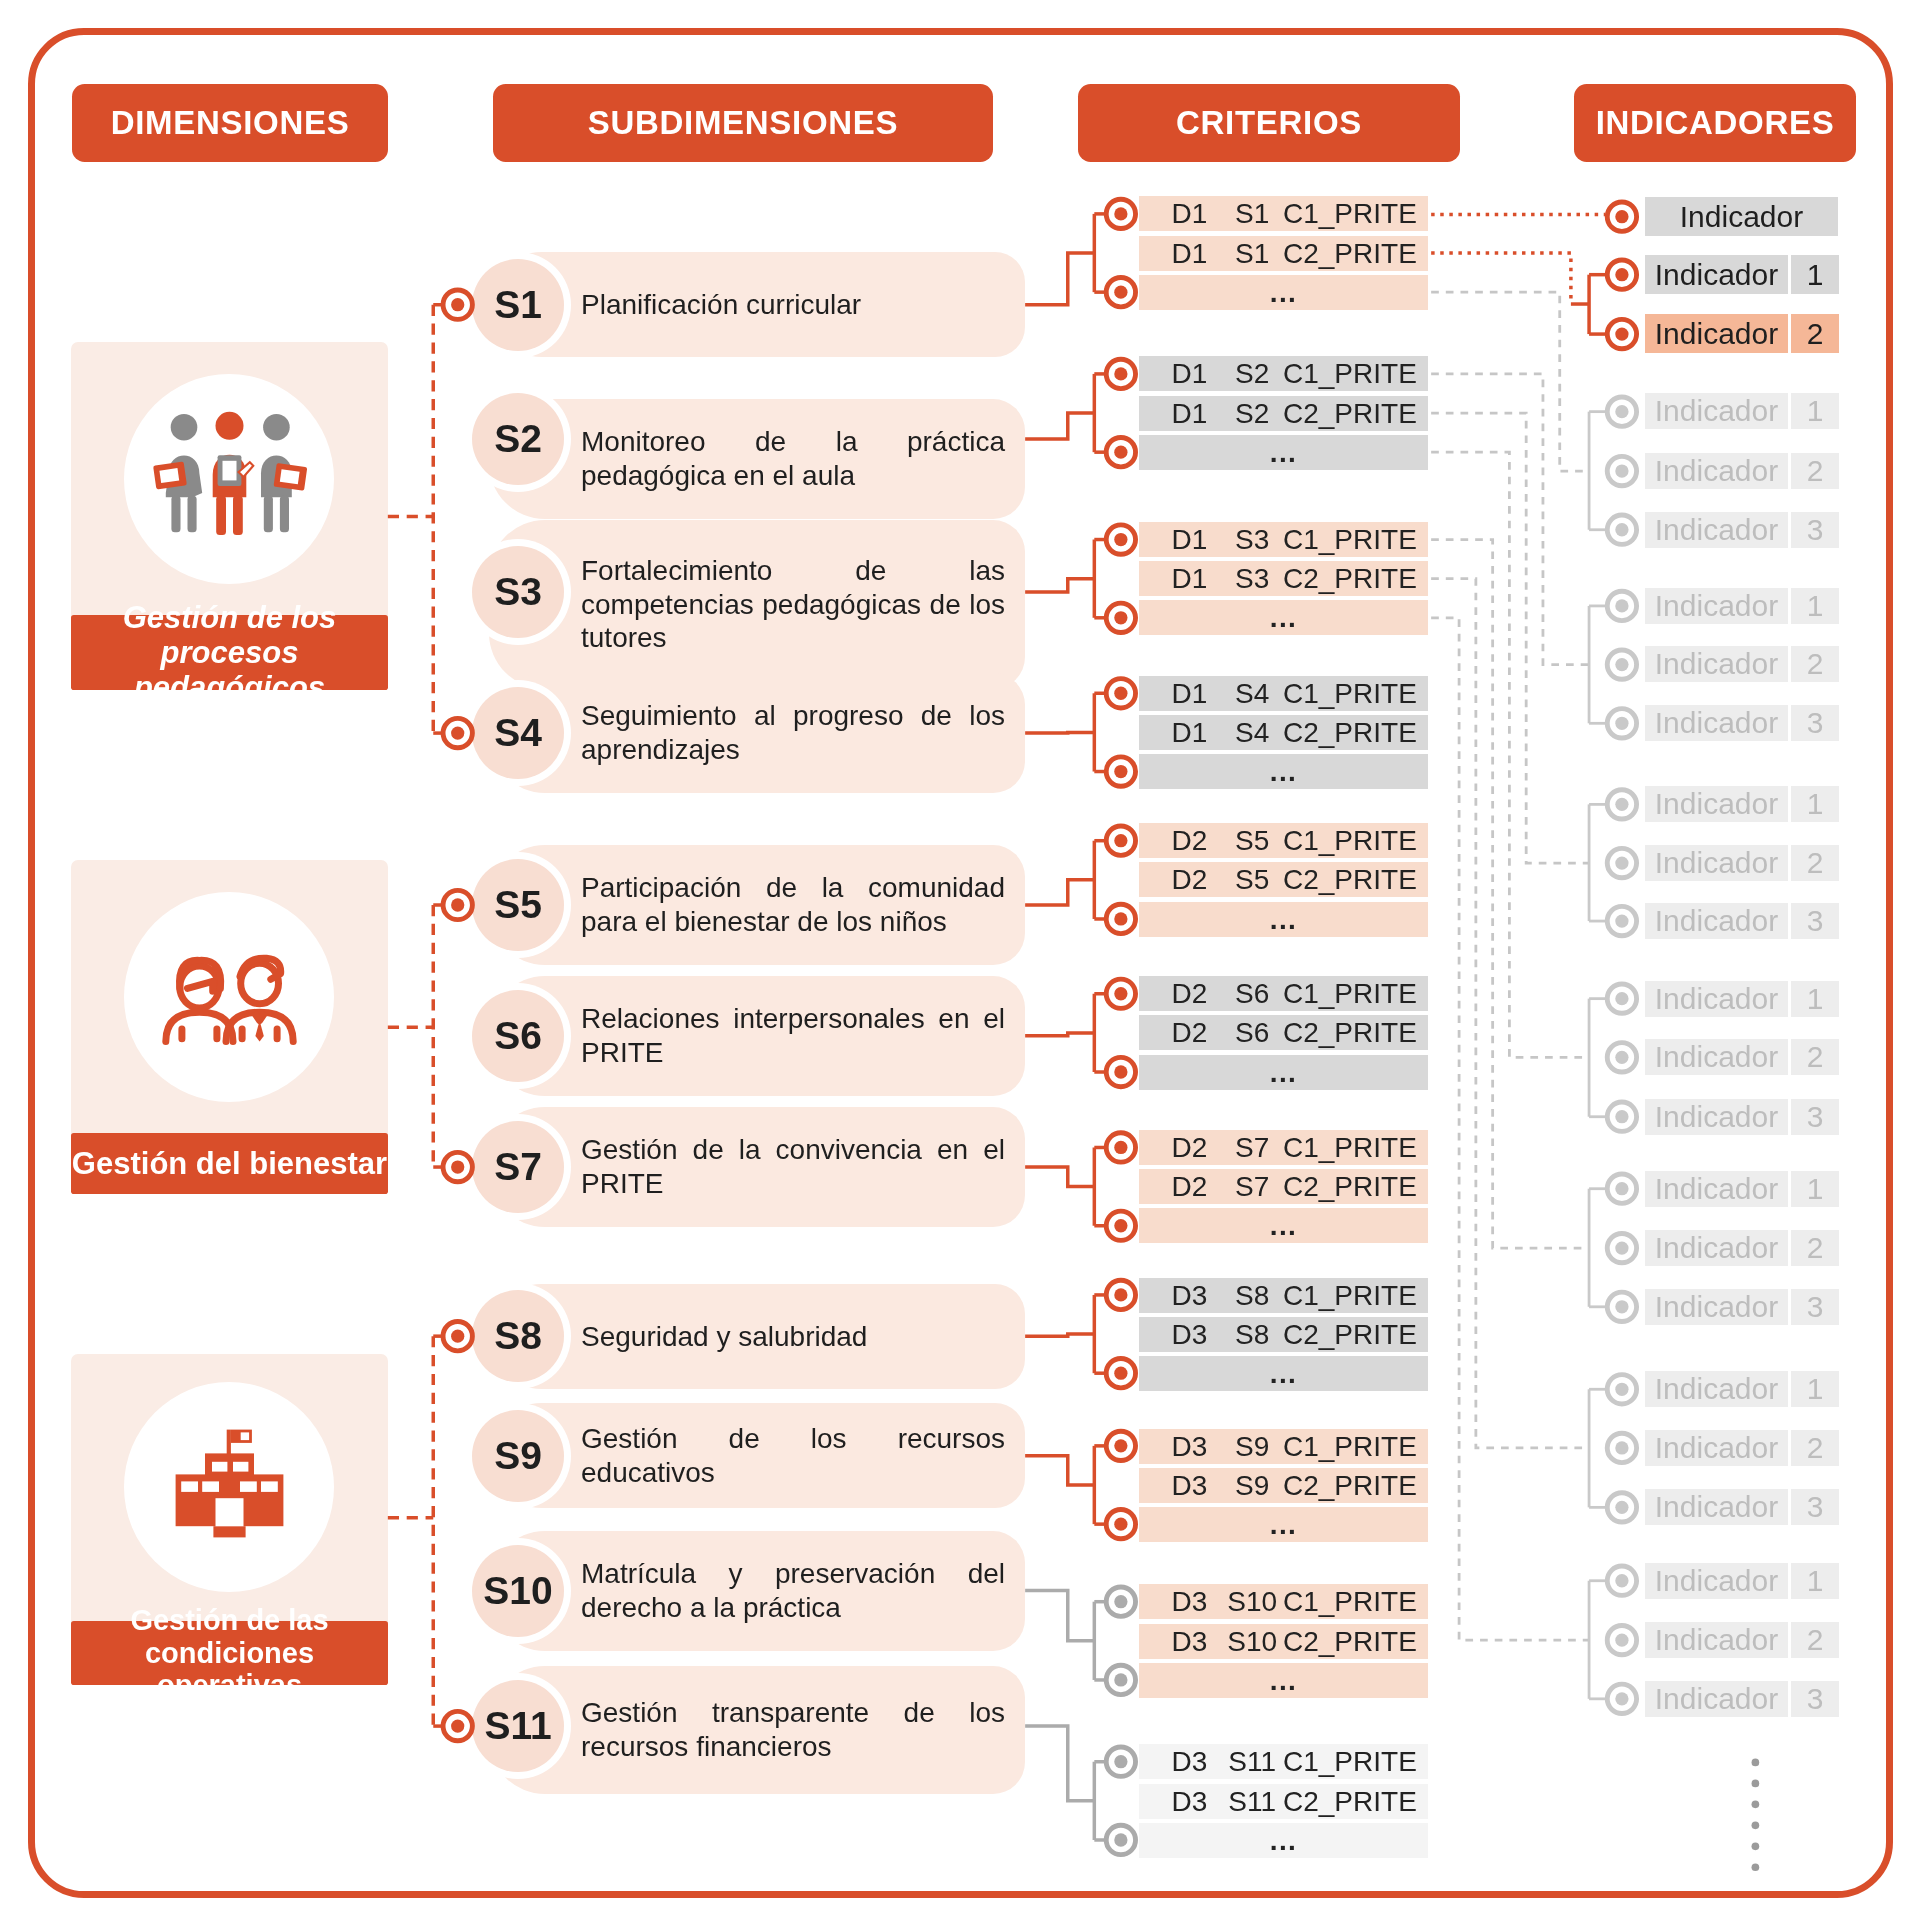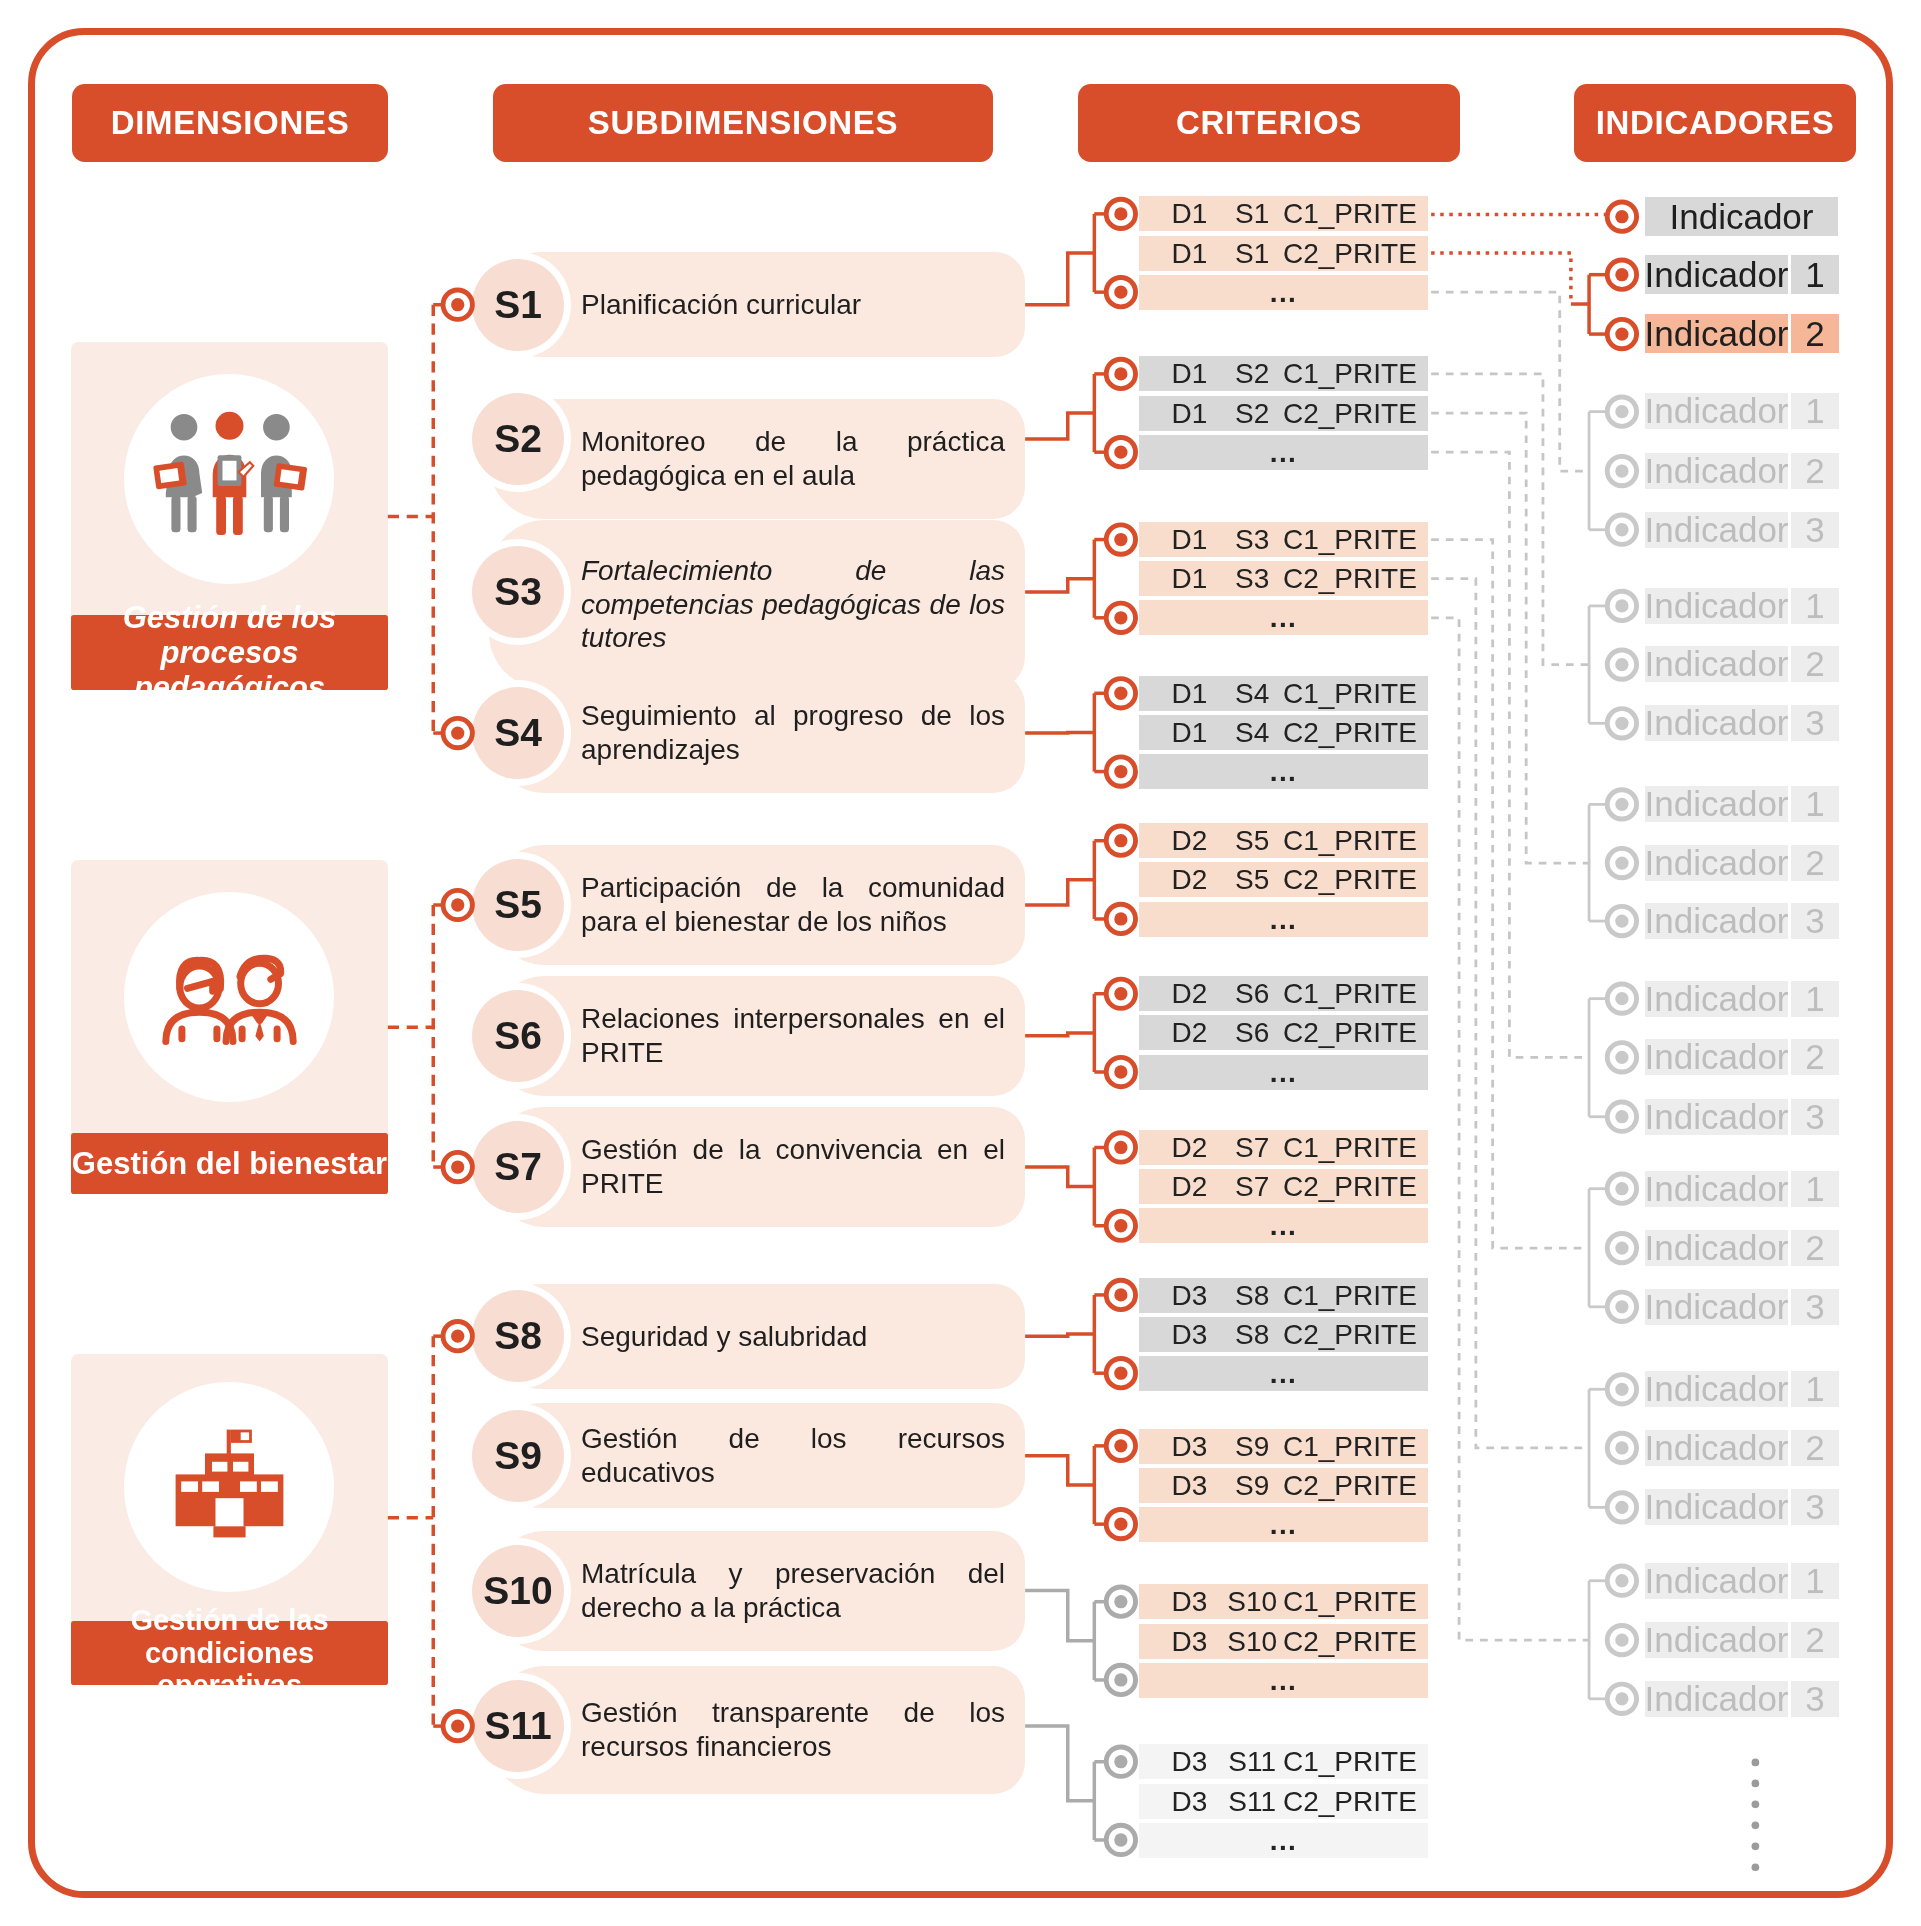--- a/index.html
+++ b/index.html
@@ -19,21 +19,21 @@
               display:flex;align-items:center;justify-content:center;font-weight:bold;font-size:39px;color:#1F1F1F;}
   .crit-row{position:absolute;left:1139px;width:289px;height:35px;display:flex;align-items:center;font-size:28px;color:#222;}
   .crit-row .c-d{width:55px;text-align:center;margin-left:24px;}
   .crit-row .c-s{width:64px;text-align:center;margin-left:5.6px;}
   .crit-row .c-c{flex:1;text-align:center;margin-right:11.2px;}
   .crit-row .c-e{flex:1;text-align:center;font-weight:bold;letter-spacing:1.4px;}
   .t-peach{background:#F8DCCC;}
   .t-gray{background:#D8D8D8;}
   .t-light{background:#F4F4F4;}
   .t-salmon{background:#F5B797;}
-  .ind-cell{position:absolute;display:flex;align-items:center;justify-content:center;font-size:35px;color:#1F1F1F;}
+  .ind-cell{position:absolute;display:flex;align-items:center;justify-content:center;font-size:30px;color:#1F1F1F;}
   .ind-faded{background:#EDEDED;color:#BDBDBD;}
   #links{position:absolute;left:0;top:0;z-index:5;}
 </style>
 </head>
 <body>
 
 <div id="canvas">
   <div class="frame"></div>
 
   <div class="hdr" style="left:72px;width:316px;">DIMENSIONES</div>
@@ -127,21 +127,21 @@
       </div>
       <div class="pill-badge" style="left: 472px; top: 259px;">
         <span>S1</span>
       </div>
       <div class="pill" style="top: 399px; height: 120px;">
         <div class="pill-text">Monitoreo de la práctica pedagógica en el aula</div>
       </div>
       <div class="pill-badge" style="left: 472px; top: 393px;">
         <span>S2</span>
       </div>
-      <div class="pill" style="top: 520px; height: 169px; font-style: italic;">
+      <div class="pill" style="top: 520px; height: 169px;">
         <div class="pill-text">Fortalecimiento de las competencias pedagógicas de los tutores</div>
       </div>
       <div class="pill-badge" style="left: 472px; top: 546px;">
         <span>S3</span>
       </div>
       <div class="pill" style="top: 673px; height: 120px;">
         <div class="pill-text">Seguimiento al progreso de los aprendizajes</div>
       </div>
       <div class="pill-badge" style="left: 472px; top: 687px;">
         <span>S4</span>

